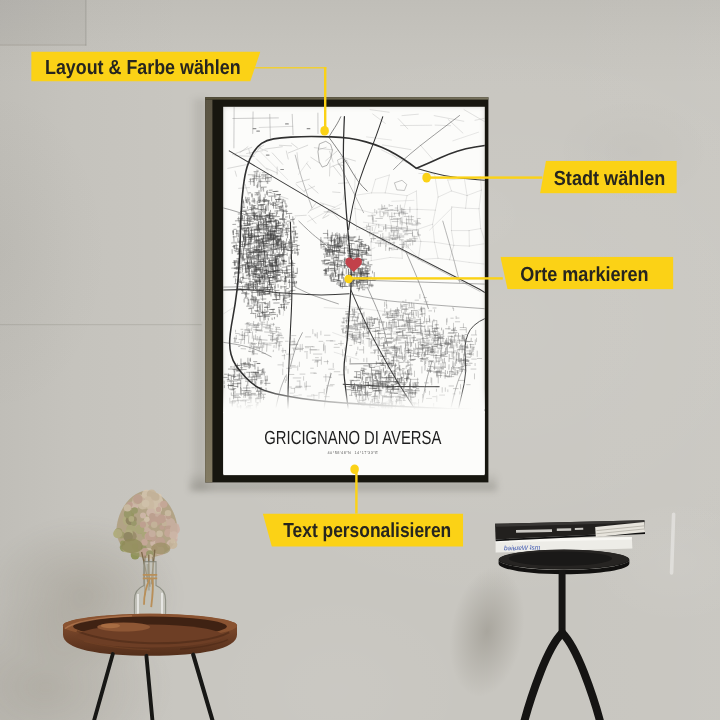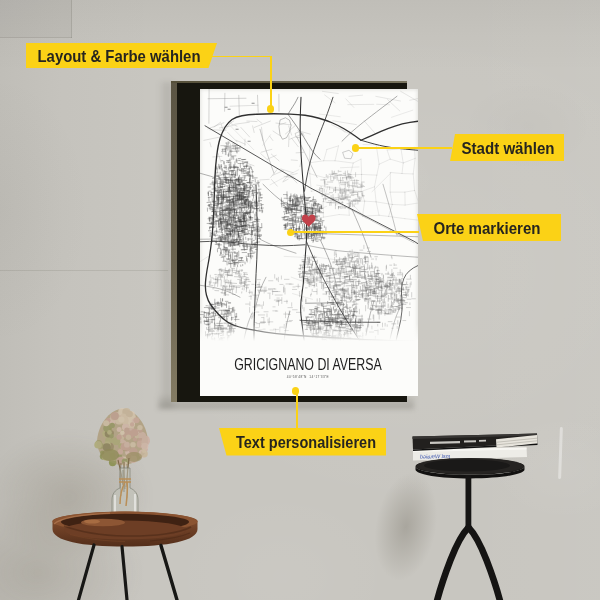--- a/index.html
+++ b/index.html
@@ -37,21 +37,21 @@
 <div class="abs" style="left:158px;top:82px;width:256px;height:327px;background:
 linear-gradient(90deg, rgba(60,58,48,0) 0px, rgba(60,58,48,0.13) 9px, rgba(60,58,48,0) 20px),
 linear-gradient(0deg, rgba(60,58,48,0.24) 0px, rgba(60,58,48,0) 16px);filter:blur(2.5px)"></div>
 
 <div class="abs" style="left:171px;top:80.5px;width:236px;height:321.5px;background:#17160f">
 
   <div class="abs" style="left:0;top:2px;width:5.5px;height:319.5px;background:linear-gradient(180deg,#5b5544,#6b6450 55%,#837b63)"></div>
 
   <div class="abs" style="left:0;top:0;width:236px;height:2.5px;background:linear-gradient(90deg,#56503a,#7a7560)"></div>
 
-  <div class="abs" style="left:29px;top:8px;width:218px;height:306.5px;background:#fcfcfa;box-shadow:inset 0 0 4px rgba(120,118,110,0.28)">
+  <div class="abs" style="left:15px;top:8px;width:218px;height:306.5px;background:#fcfcfa;box-shadow:inset 0 0 4px rgba(120,118,110,0.28)">
 
     <svg width="218" height="307" viewBox="0 0 218 306.5" style="position:absolute;left:0;top:0">
       <g stroke-linecap="round">
 <path d="M70.6 45.4L62.8 56.1M116.8 95.9L146.5 99.8M8.2 111.9L25.5 114.6M92.5 204.3L112.6 210.1M136.8 232.7L130.3 251.0M212.8 20.9L191.4 28.1M31.4 37.7L53.8 60.5M39.4 146.7L28.3 163.3M119.4 24.8L140.2 27.5M148.3 110.5L166.3 129.5M98.8 80.4L70.1 95.6M53.2 145.0L50.0 173.8M159.0 77.7L140.5 78.5M91.2 187.9L117.5 197.5M8.5 167.0L-15.2 182.2M190.9 83.7L172.0 102.5M126.4 117.2L88.4 131.8M103.4 166.1L138.7 170.9M141.1 243.4L121.1 252.1M84.1 167.1L112.9 168.6" fill="none" stroke="#a2a2a2" stroke-width="0.4" opacity="0.5"></path>
 <path d="M110.0 55.7L109.4 73.6M109.4 73.6L123.7 71.5M109.4 73.6L109.8 84.5M109.8 84.5L124.2 88.3M109.8 84.5L111.3 102.2M111.3 102.2L127.7 97.9M109.5 113.7L112.3 130.3M112.3 130.3L123.4 127.9M126.9 60.2L138.5 56.6M126.9 60.2L123.7 71.5M123.7 71.5L135.0 71.5M124.2 88.3L137.2 86.4M127.7 97.9L140.7 101.1M127.7 97.9L123.1 112.4M123.1 112.4L138.1 114.7M123.1 112.4L123.4 127.9M123.4 127.9L139.1 125.3M138.5 56.6L135.0 71.5M135.0 71.5L153.2 73.8M137.2 86.4L150.4 85.4M137.2 86.4L140.7 101.1M140.7 101.1L148.6 100.8M140.7 101.1L138.1 114.7M139.1 125.3L149.3 126.0M153.2 73.8L161.0 69.9M153.2 73.8L150.4 85.4M150.4 85.4L161.6 85.2M150.4 85.4L148.6 100.8M148.6 100.8L161.2 102.2M148.4 111.4L164.7 111.9M148.4 111.4L149.3 126.0M163.0 55.3L176.2 55.7M161.0 69.9L161.6 85.2M161.6 85.2L176.8 85.9M161.6 85.2L161.2 102.2M161.2 102.2L174.5 97.6M161.2 102.2L164.7 111.9M164.7 111.9L176.1 112.6M164.7 111.9L162.5 127.1M162.5 127.1L179.0 126.0M176.2 55.7L179.1 75.0M179.1 75.0L190.2 69.9M179.1 75.0L176.8 85.9M176.8 85.9L174.5 97.6M174.5 97.6L176.1 112.6M176.1 112.6L192.2 115.2M176.1 112.6L179.0 126.0M179.0 126.0L188.6 127.2M187.1 60.7L201.0 59.6M187.1 60.7L190.2 69.9M190.2 69.9L203.2 73.7M190.3 83.2L202.0 84.3M190.3 83.2L190.2 102.9M190.2 102.9L204.9 102.9M190.2 102.9L192.2 115.2M192.2 115.2L205.1 115.8M192.2 115.2L188.6 127.2M188.6 127.2L204.9 129.4M201.0 59.6L214.4 58.1M201.0 59.6L203.2 73.7M203.2 73.7L215.1 69.2M203.2 73.7L202.0 84.3M202.0 84.3L213.2 84.7M204.9 102.9L214.6 101.2M204.9 102.9L205.1 115.8M205.1 115.8L218.7 113.7M204.9 129.4L218.6 130.9M214.4 58.1L215.1 69.2M215.1 69.2L213.2 84.7M213.2 84.7L214.6 101.2M214.6 101.2L218.7 113.7M218.7 113.7L218.6 130.9" fill="none" stroke="#a0a0a0" stroke-width="0.35" opacity="0.6"></path>
 <path d="M9.1 0.0L8.9 34.0M24.9 4.0L24.6 22.0M38.8 6.0L39.3 26.0M57.5 6.0L58.2 23.0M78.9 5.0L79.0 22.0M8.0 9.5L46.0 9.0" fill="none" stroke="#8a8a8a" stroke-width="0.45" opacity="0.8"></path>
 <path d="M30.0 17.0L58.0 16.0" fill="none" stroke="#999" stroke-width="0.4" opacity="0.7"></path>
 <path d="M25.0 18.0L27.2 18.0M28.0 20.0L30.2 20.0M52.0 14.0L54.2 14.0M70.0 18.0L72.2 18.0M36.0 40.0L38.2 40.0M48.0 52.0L50.2 52.0" fill="none" stroke="#777" stroke-width="1.0" opacity="0.8"></path>
 <path d="M21.3 35.1L22.6 39.9M31.3 33.1L22.7 43.3M95.0 36.5L85.4 44.8M21.9 67.1L12.8 67.7M100.4 46.7L101.2 60.6M88.7 36.8L91.6 45.8M40.9 38.2L49.6 47.7M9.9 53.3L11.1 57.6M40.2 56.2L39.9 61.0M103.6 63.1L96.1 63.6M33.8 31.7L26.2 36.0M20.6 47.7L3.8 51.1M33.1 36.3L19.5 38.7M75.9 33.8L91.3 35.7M49.3 33.0L34.7 35.0M85.8 33.5L79.5 35.6M91.7 49.1L98.3 57.5M97.9 41.3L110.2 44.9M31.1 34.6L37.0 36.9M27.6 43.1L37.1 52.6M36.1 51.0L45.3 55.0M9.8 40.5L26.0 41.1M61.5 38.0L63.0 51.3M18.3 64.4L21.0 73.2M89.0 46.5L88.6 57.4M103.3 44.4L89.6 50.0M69.7 47.0L72.8 51.2M20.6 33.0L14.0 37.8M23.8 33.5L7.9 39.6M73.0 41.8L80.4 46.7M52.6 36.6L54.2 43.3M101.3 70.9L99.9 77.4M101.7 43.0L104.3 46.8M45.0 49.9L44.9 56.1M57.0 30.2L61.9 34.0M46.8 31.8L57.0 32.3M30.6 54.6L29.1 66.1M71.8 60.1L61.1 63.0M39.6 71.4L54.0 76.5M70.4 31.8L54.3 38.2" fill="none" stroke="#8d8d8d" stroke-width="0.4" opacity="0.65"></path>
 <path d="M88.2 89.9L83.0 92.7M83.6 81.2L72.9 86.0M97.2 84.2L86.7 87.1M91.2 70.7L97.4 71.2M76.2 66.0L67.5 69.9M88.2 85.8L83.2 92.1M60.1 92.3L53.4 97.7M84.1 87.1L95.5 89.0M71.3 64.8L79.1 71.7M69.2 90.1L59.8 90.7M77.2 80.2L70.7 88.2M87.8 86.4L93.9 87.6M71.4 90.2L77.3 96.9M60.6 64.3L67.9 70.9M91.1 87.7L97.0 93.8M80.9 79.7L93.1 83.5" fill="none" stroke="#8a8a8a" stroke-width="0.4" opacity="0.6"></path>

